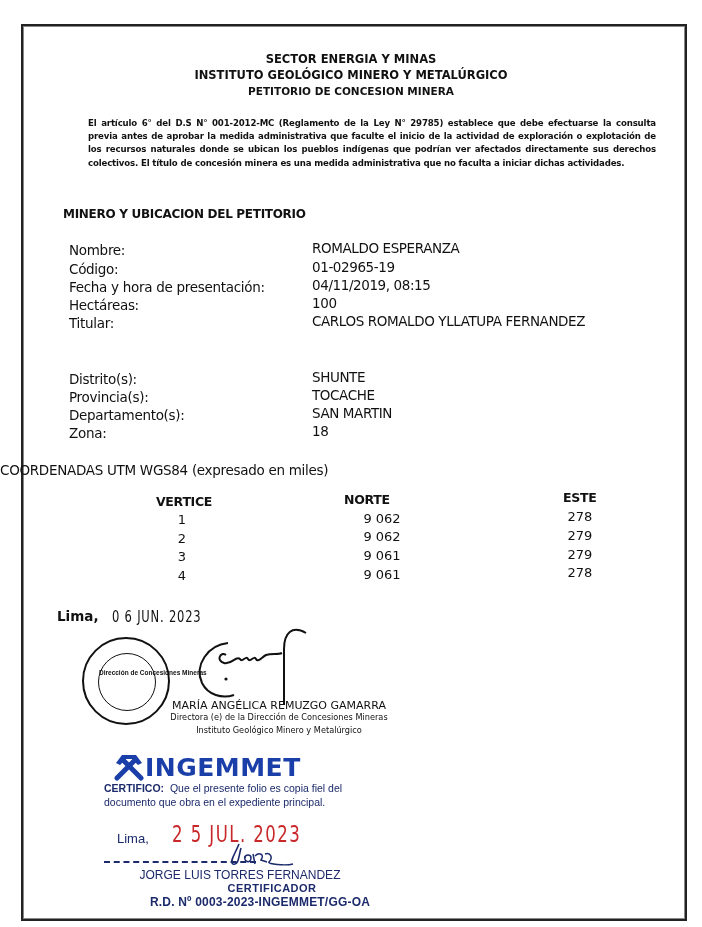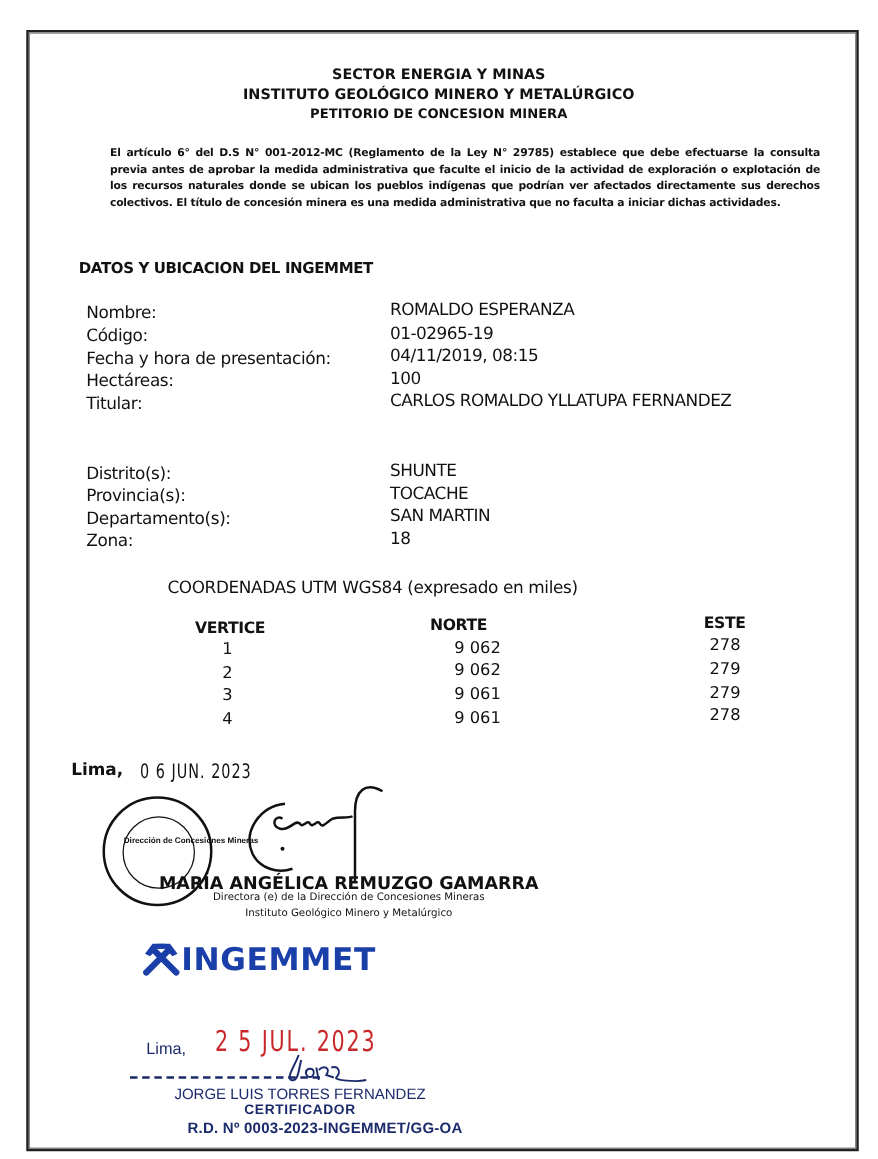--- a/index.html
+++ b/index.html
@@ -7,57 +7,57 @@
   .frame { position:absolute; left:21px; top:24px; width:662px; height:893px; border:2px solid #222; box-shadow: 0 0 0 1px #888 inset; }
   .abs { position:absolute; white-space:nowrap; }
   .hdr { left:0; width:702px; text-align:center; font-weight:bold; font-family:"DejaVu Sans", sans-serif; }
   .h1 { top:52px; font-size:11.5px; }
   .h2 { top:68px; font-size:11.5px; }
   .h3 { top:85px; font-size:10.5px; }
   .notice { left:88px; top:117px; width:568px; font-size:8.6px; line-height:13.2px; font-weight:bold; font-family:"DejaVu Sans", sans-serif; text-align:justify; white-space:normal; letter-spacing:-0.15px; }
   .sec-title { left:63px; top:207px; font-size:12px; font-weight:bold; font-family:"DejaVu Sans", sans-serif; letter-spacing:-0.3px; }
   .lbl { left:69px; font-size:13.5px; font-family:"DejaVu Sans", sans-serif; letter-spacing:-0.3px; }
   .val { left:312px; font-size:13.5px; font-family:"DejaVu Sans", sans-serif; letter-spacing:-0.4px; }
-  .coord-title { left:0; width:596px; text-align:center; top:462px; font-size:13.5px; font-family:"DejaVu Sans", sans-serif; letter-spacing:-0.3px; }
+  .coord-title { left:0; width:596px; text-align:left; top:462px; font-size:13.5px; font-family:"DejaVu Sans", sans-serif; letter-spacing:-0.3px; }
   .th { font-size:12.5px; font-weight:bold; font-family:"DejaVu Sans", sans-serif; letter-spacing:-0.3px; }
   .td { font-size:13px; font-family:"DejaVu Sans", sans-serif; text-align:center; width:60px; }
   .lima1 { left:57px; top:608px; font-size:13.5px; font-weight:bold; font-family:"DejaVu Sans", sans-serif; }
   .date1 { left:112px; top:607px; font-size:16px; font-family:"DejaVu Sans Condensed","DejaVu Sans", sans-serif; transform:scaleX(0.8); transform-origin:left; letter-spacing:1px; }
   .seal { left:82px; top:637px; width:84px; height:84px; border:2px solid #111; border-radius:50%; }
   .seal-inner { position:absolute; left:14px; top:14px; width:56px; height:56px; border:1.5px solid #111; border-radius:50%; }
   .seal-text { position:absolute; left:0; top:14px; width:56px; text-align:center; font-size:6.5px; line-height:9px; font-weight:bold; }
-  .signer { left:0; width:558px; text-align:center; font-size:14px; font-weight:bold; font-family:"DejaVu Sans", sans-serif; }
+  .signer { left:0; width:558px; text-align:center; font-size:11px; font-weight:normal; font-family:"DejaVu Sans", sans-serif; }
   .signer.s1 { top:699px; }
   .signer.s2 { top:712px; font-weight:normal; font-size:8.2px; }
   .signer.s3 { top:725px; font-weight:normal; font-size:8.2px; }
   .logo { left:145px; top:753px; font-size:25px; font-weight:bold; color:#1a3fa8; font-family:"DejaVu Sans", sans-serif; letter-spacing:0.5px; }
   .logo-icon { left:112px; top:753px; width:34px; height:28px; }
   .cert { left:104px; top:781px; font-size:10.5px; color:#1b2a6b; line-height:14px; font-family:"Liberation Sans", sans-serif; }
   .cert b { font-weight:bold; }
   .lima2 { left:117px; top:831px; font-size:13px; color:#1b2a6b; font-family:"Liberation Sans", sans-serif; }
   .date2 { left:172px; top:821px; font-size:23px; color:#c8282a; font-family:"DejaVu Sans", sans-serif; transform:scaleX(0.72); transform-origin:left; letter-spacing:2px; }
   .dots { left:104px; top:861px; width:152px; border-top:2px dashed #1b2a6b; }
   .sig2 { left:225px; top:840px; width:70px; height:30px; }
   .cert-name { left:0; width:480px; text-align:center; font-family:"Liberation Sans", sans-serif; color:#1b2a6b; }
   .cert-name.n1 { top:868px; font-size:12px; }
-  .cert-name.n2 { top:882px; font-size:11px; font-weight:bold; letter-spacing:0.5px; }
+  .cert-name.n2 { top:882px; font-size:11px; font-weight:bold; letter-spacing:0.5px;margin-left:32px; }
   .cert-name.n3 { top:895px; font-size:12px; font-weight:bold; letter-spacing:0.2px;padding-left:20px; }
 </style>
 </head>
 <body>
 
 <div class="frame"></div>
 
 <div class="abs hdr h1">SECTOR ENERGIA Y MINAS</div>
 <div class="abs hdr h2">INSTITUTO GEOLÓGICO MINERO Y METALÚRGICO</div>
 <div class="abs hdr h3">PETITORIO DE CONCESION MINERA</div>
 
 <div class="abs notice">El artículo 6° del D.S N° 001-2012-MC (Reglamento de la Ley N° 29785) establece que debe efectuarse la consulta previa antes de aprobar la medida administrativa que faculte el inicio de la actividad de exploración o explotación de los recursos naturales donde se ubican los pueblos indígenas que podrían ver afectados directamente sus derechos colectivos. El título de concesión minera es una medida administrativa que no faculta a iniciar dichas actividades.</div>
 
-<div class="abs sec-title">DATOS Y UBICACION DEL INGEMMET</div>
+<div class="abs sec-title">MINERO Y UBICACION DEL PETITORIO</div>
 
 <div>
   <div class="abs lbl" style="top:242px">Nombre:</div>
   <div class="abs val" style="top:240px">ROMALDO ESPERANZA</div>
   <div class="abs lbl" style="top:261px">Código:</div>
   <div class="abs val" style="top:259px">01-02965-19</div>
   <div class="abs lbl" style="top:279px">Fecha y hora de presentación:</div>
   <div class="abs val" style="top:277px">04/11/2019, 08:15</div>
   <div class="abs lbl" style="top:297px">Hectáreas:</div>
   <div class="abs val" style="top:295px">100</div>
@@ -128,20 +128,22 @@
 <svg class="abs logo-icon" viewBox="0 0 34 28">
   <path d="M4 26 L24 6 M10 26 L30 6" stroke="#1a3fa8" stroke-width="0" fill="none"></path>
   <path d="M5 25 L22 8" stroke="#1a3fa8" stroke-width="5" stroke-linecap="round"></path>
   <path d="M29 25 L12 8" stroke="#1a3fa8" stroke-width="5" stroke-linecap="round"></path>
   <path d="M14 2 L24 2 L30 10 L26 12 L20 6 L14 6 Z" fill="#1a3fa8"></path>
   <path d="M20 2 L10 2 L4 10 L8 12 L14 6 L20 6 Z" fill="#1a3fa8"></path>
 </svg>
 <div class="abs logo">INGEMMET</div>
 
 <div class="abs cert">
+  <div><b>CERTIFICO:</b>&nbsp; <span>Que el presente folio es copia fiel del</span></div>
+  <div>documento que obra en el expediente principal.</div>
 </div>
 
 <div class="abs lima2">Lima,</div>
 <div class="abs date2">2 5  JUL. 2023</div>
 
 <div class="abs dots"></div>
 <svg class="abs sig2" viewBox="0 0 70 30">
   <path d="M14 4 C10 14, 4 22, 8 24 C14 26, 14 14, 16 8" fill="none" stroke="#1b2a6b" stroke-width="1.6"></path>
   <path d="M20 16 C18 22, 26 24, 26 18 C26 14, 20 14, 20 18" fill="none" stroke="#1b2a6b" stroke-width="1.5"></path>
   <path d="M28 14 L30 24 M30 16 C34 12, 40 14, 36 20 L42 22 M40 14 C46 12, 48 18, 44 22 C42 24, 60 26, 68 24" fill="none" stroke="#1b2a6b" stroke-width="1.5"></path>

